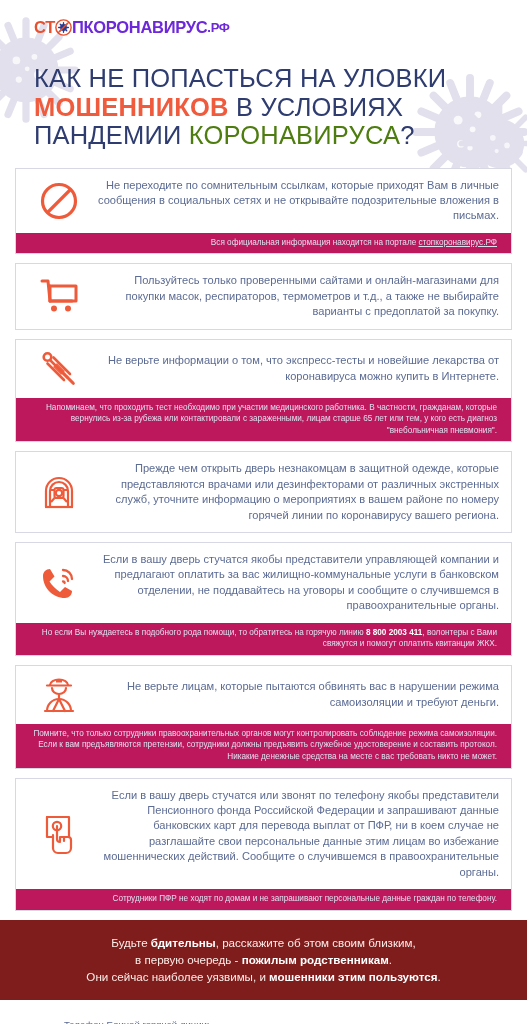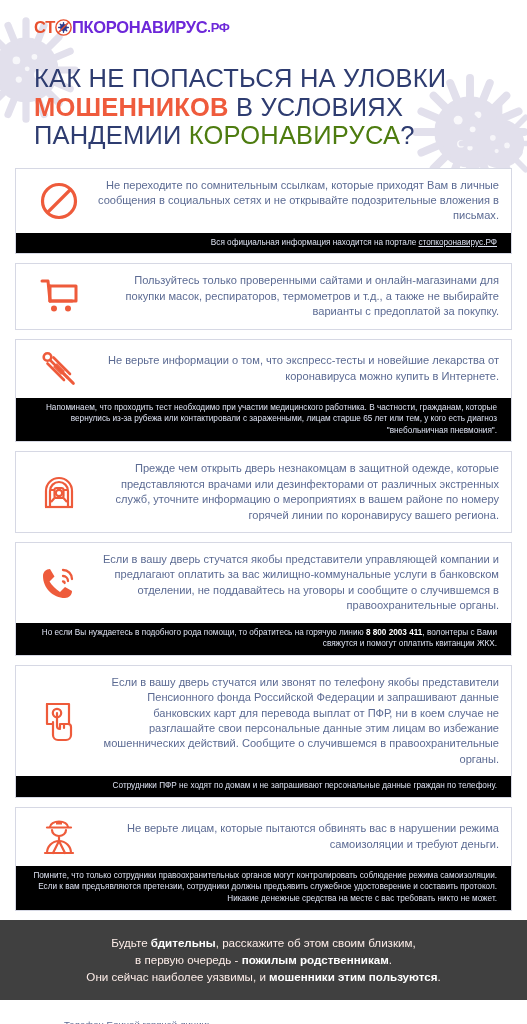--- a/index.html
+++ b/index.html
@@ -101,35 +101,35 @@
   .card-text {
     flex: 1 1 auto;
     color: #5C6B93;
     font-size: 11.1px;
     line-height: 15.4px;
     font-weight: 300;
     padding-left: 4px;
   }
 
   .card-note {
-    background: #000000;
+    background: #be185d;
     color: #DDE2F2;
     font-size: 8.2px;
     line-height: 11.6px;
     padding: 4px 14px 5px 1px;
     font-weight: 300;
   }
   .card-note b { color: #ffffff; font-weight: bold; }
   .card-note u { text-decoration: underline; }
 
   
   .cta {
     position: relative;
     z-index: 2;
-    background: #404040;
+    background: #7f1d1d;
     margin-top: 8px;
     padding: 14px 20px 15px 20px;
     text-align: center;
     color: #FDEDE8;
     font-size: 11.6px;
     line-height: 17px;
     font-weight: 300;
   }
   .cta b { color: #ffffff; font-weight: bold; }
 
@@ -375,57 +375,57 @@
       <div class="card-text">Если в вашу дверь стучатся якобы представители управляющей компании и предлагают оплатить за вас жилищно-коммунальные услуги в банковском отделении, не поддавайтесь на уговоры и сообщите о случившемся в правоохранительные органы.</div>
     </div>
     <div class="card-note">
       <span>Но если Вы нуждаетесь в подобного рода помощи, то обратитесь на горячую линию </span><b>8 800 2003 411</b><span>, волонтеры с Вами свяжутся и помогут оплатить квитанции ЖКХ.</span>
     </div>
   </div>
 
   <div class="card">
     <div class="card-body">
       <div class="card-icon">
-        <svg width="40" height="42" viewBox="0 0 40 42" xmlns="http://www.w3.org/2000/svg">
-          <g fill="none" stroke="#EE5B3B" stroke-width="2.2" stroke-linejoin="round" stroke-linecap="round">
-            <path d="M8 4 h22 v20 h-8"></path>
-            <path d="M8 4 v20 h6"></path>
-            <circle cx="18" cy="13" r="4.2"></circle>
-            <path d="M18 13 v13 a3 3 0 0 0 3 3"></path>
-            <path d="M14 22 v13 a5 5 0 0 0 5 5 h8 a5 5 0 0 0 5 -5 v-8 a3 3 0 0 0 -3 -3 h-3"></path>
-            <path d="M21 24 v4 M25 24 v4"></path>
-          </g>
-        </svg>
-      </div>
-      <div class="card-text">Если в вашу дверь стучатся или звонят по телефону якобы представители Пенсионного фонда Российской Федерации и запрашивают данные банковских карт для перевода выплат от ПФР, ни в коем случае не разглашайте свои персональные данные этим лицам во избежание мошеннических действий. Сообщите о случившемся в правоохранительные органы.</div>
-    </div>
-    <div class="card-note">Сотрудники ПФР не ходят по домам и не запрашивают персональные данные граждан по телефону.</div>
-  </div>
-
-  <div class="card">
-    <div class="card-body">
-      <div class="card-icon">
         <svg width="40" height="40" viewBox="0 0 40 40" xmlns="http://www.w3.org/2000/svg">
           <g fill="none" stroke="#EE5B3B" stroke-width="2.2" stroke-linejoin="round" stroke-linecap="round">
             <path d="M11 10 a9 5.5 0 0 1 18 0"></path>
             <path d="M8 10.5 h24"></path>
             <path d="M13 13 a7 6 0 0 0 14 0"></path>
             <path d="M20 19 v5"></path>
             <path d="M20 24 L14 36 M20 24 L26 36"></path>
             <path d="M8 36 a12 12 0 0 1 24 0"></path>
             <path d="M6 36 h28"></path>
           </g>
           <path d="M17 4.5 h6 v3 h-6 z" fill="#EE5B3B"></path>
         </svg>
       </div>
       <div class="card-text">Не верьте лицам, которые пытаются обвинять вас в нарушении режима самоизоляции и требуют деньги.</div>
     </div>
     <div class="card-note">Помните, что только сотрудники правоохранительных органов могут контролировать соблюдение режима самоизоляции. Если к вам предъявляются претензии, сотрудники должны предъявить служебное удостоверение и составить протокол. Никакие денежные средства на месте с вас требовать никто не может.</div>
   </div>
 
+  <div class="card">
+    <div class="card-body">
+      <div class="card-icon">
+        <svg width="40" height="42" viewBox="0 0 40 42" xmlns="http://www.w3.org/2000/svg">
+          <g fill="none" stroke="#EE5B3B" stroke-width="2.2" stroke-linejoin="round" stroke-linecap="round">
+            <path d="M8 4 h22 v20 h-8"></path>
+            <path d="M8 4 v20 h6"></path>
+            <circle cx="18" cy="13" r="4.2"></circle>
+            <path d="M18 13 v13 a3 3 0 0 0 3 3"></path>
+            <path d="M14 22 v13 a5 5 0 0 0 5 5 h8 a5 5 0 0 0 5 -5 v-8 a3 3 0 0 0 -3 -3 h-3"></path>
+            <path d="M21 24 v4 M25 24 v4"></path>
+          </g>
+        </svg>
+      </div>
+      <div class="card-text">Если в вашу дверь стучатся или звонят по телефону якобы представители Пенсионного фонда Российской Федерации и запрашивают данные банковских карт для перевода выплат от ПФР, ни в коем случае не разглашайте свои персональные данные этим лицам во избежание мошеннических действий. Сообщите о случившемся в правоохранительные органы.</div>
+    </div>
+    <div class="card-note">Сотрудники ПФР не ходят по домам и не запрашивают персональные данные граждан по телефону.</div>
+  </div>
+
 </div>
 
 <div class="cta">
   <div>
     <span>Будьте </span><b>бдительны</b><span>, расскажите об этом своим близким,</span>
   </div>
   <div>
     <span>в первую очередь - </span><b>пожилым родственникам</b><span>.</span>
   </div>
   <div>

